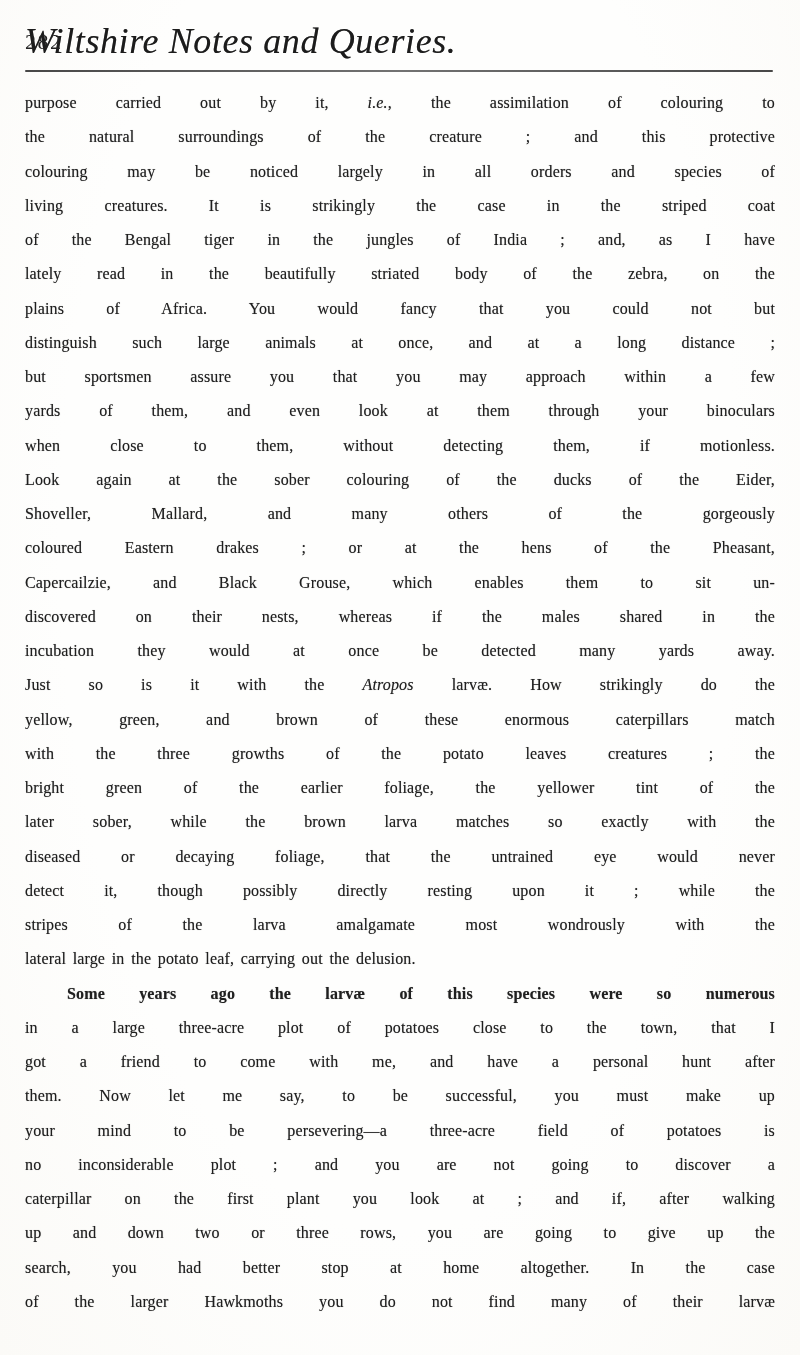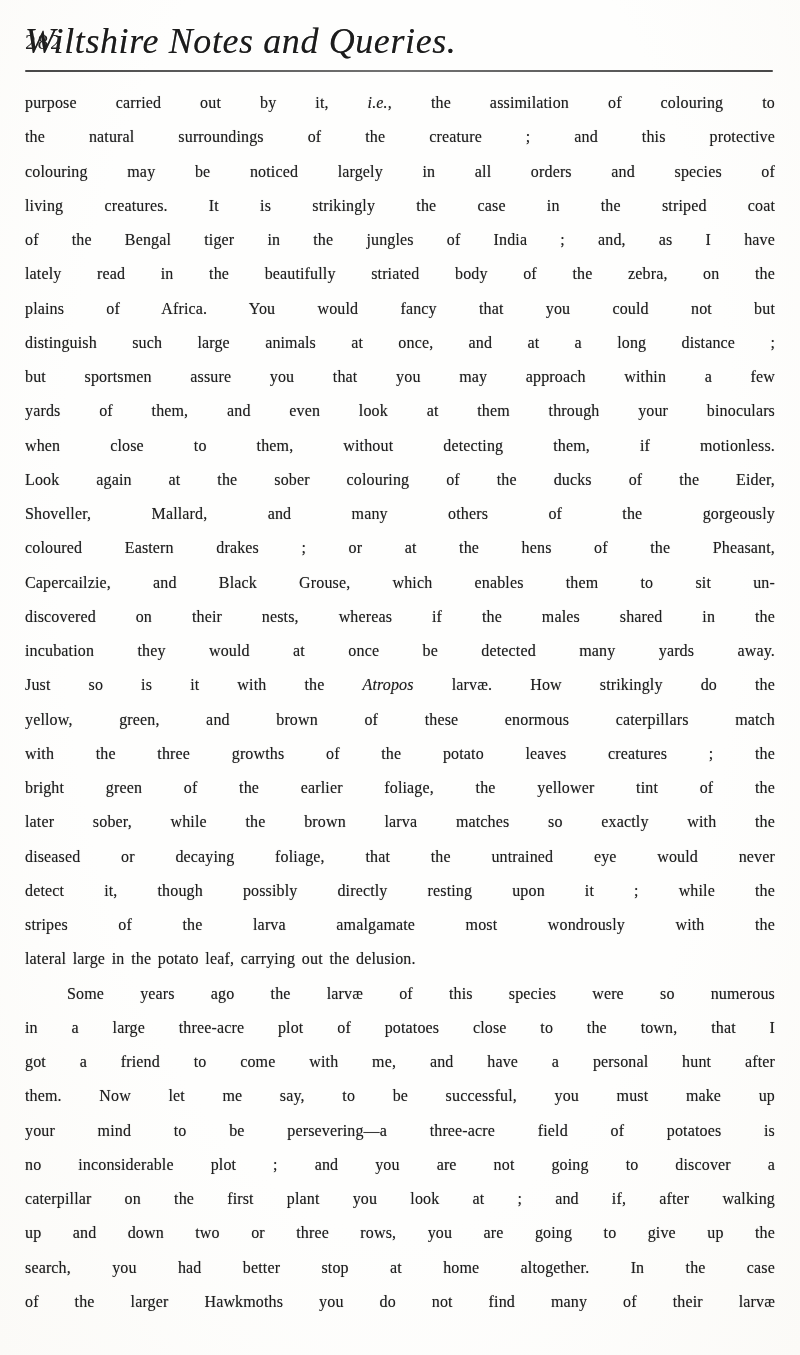--- a/index.html
+++ b/index.html
@@ -71,20 +71,21 @@
     color: #1f1f1f;
     text-shadow: 0 0 0.7px rgba(30,30,30,0.5);
     white-space: normal;
   }
   .line.no-justify {
     text-align: left;
     text-align-last: left;
   }
   .line.indent {
     padding-left: 42px;
+    font-weight: bold;
   }
   .it {
     font-style: italic;
   }
 </style>
 </head>
 <body>
 
 <div class="page">
 

